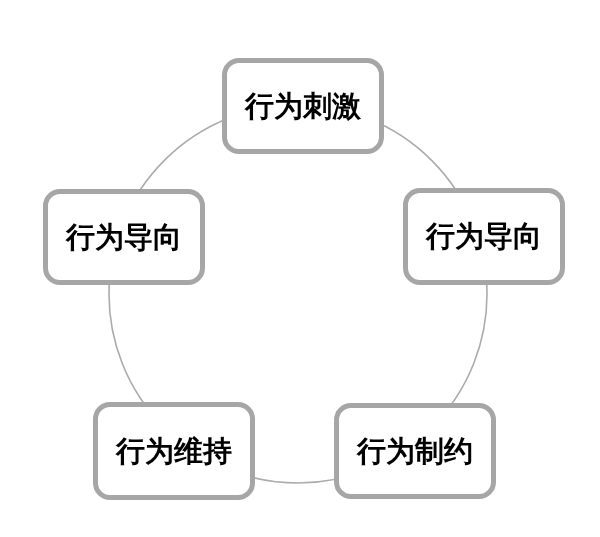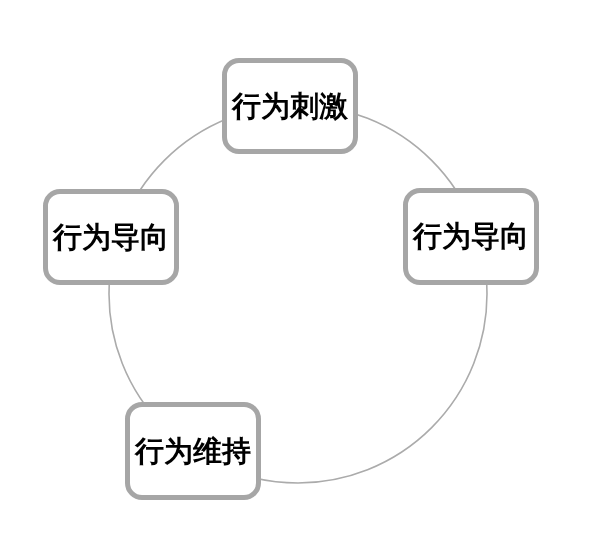--- a/index.html
+++ b/index.html
@@ -24,21 +24,21 @@
     z-index: 1;
   }
   .circle-layer circle {
     fill: none;
     stroke: var(--circle-stroke, #ababab);
     stroke-width: 1.6;
   }
   .node {
     position: absolute;
     box-sizing: border-box;
-    width: 136px;
+    width: 162px;
     height: 96px;
     background: var(--box-fill, #ffffff);
     border: 5px solid var(--box-border, #a6a6a6);
     border-radius: 17px;
     display: flex;
     align-items: center;
     justify-content: center;
     z-index: 2;
   }
   .node .label {
@@ -46,39 +46,42 @@
     font-weight: 700;
     color: var(--text, #000000);
     letter-spacing: 0px;
     white-space: nowrap;
     line-height: 1;
   }
   .node-top          { left: 222px; top: 58px;  }
   .node-right        { left: 403px; top: 188px; height: 97px; align-items: center; }
   .node-left         { left: 43px;  top: 189px; }
   .node-bottom-right { left: 334px; top: 403px; }
-  .node-bottom-left  { left: 125px; top: 402px; height: 98px; }
+  .node-bottom-left  { left: 93px; top: 402px; height: 98px; }
 </style>
 </head>
 <body>
 
 <div class="canvas">
 
   <svg class="circle-layer" viewBox="0 0 600 537" xmlns="http://www.w3.org/2000/svg">
     <circle cx="298" cy="294" r="189"></circle>
   </svg>
 
   <div class="node node-top">
     <span class="label">行为刺激</span>
   </div>
 
   <div class="node node-right">
     <span class="label">行为导向</span>
   </div>
 
+  <div class="node node-bottom-right">
+    <span class="label">行为制约</span>
+  </div>
 
   <div class="node node-bottom-left">
     <span class="label">行为维持</span>
   </div>
 
   <div class="node node-left">
     <span class="label">行为导向</span>
   </div>
 
 </div>

